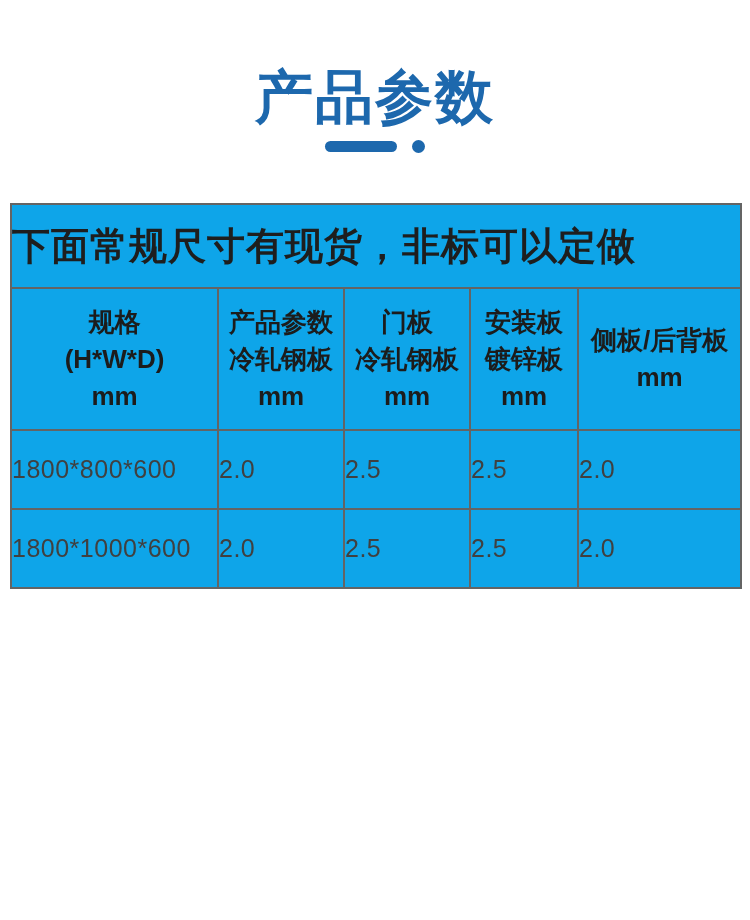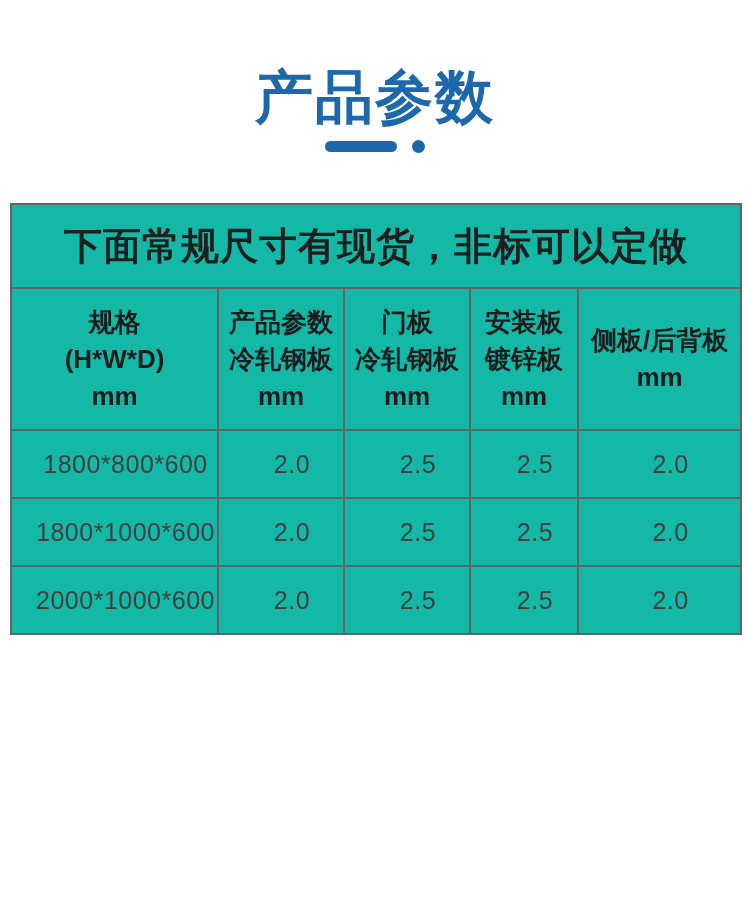--- a/index.html
+++ b/index.html
@@ -44,47 +44,45 @@
   .spec-table {
     position: absolute;
     top: 203px; left: 10px;
     width: 730px;
     border-collapse: collapse;
     table-layout: fixed;
     background: #ffffff;
   }
   .spec-table td, .spec-table th {
     border: 2px solid #646464;
-    text-align: center;
     vertical-align: middle;
-    background: #14b8a6;
+    background: #0ea5e9;
   }
   .banner-row td {
     height: 84px;
     font-size: 38px;
     font-weight: 800;
     color: #1e1e1e;
     letter-spacing: 1px;
   }
   .header-row th {
     height: 142px;
     font-size: 26px;
     font-weight: 800;
     color: #1c1c1c;
     line-height: 37px;
     padding: 4px 2px;
   }
   .header-row th .hline { display: block; }
   .data-row td {
-    height: 68px;
+    height: 79px;
     font-size: 25px;
     font-weight: 400;
     color: #404040;
     letter-spacing: 0.5px;
-    padding-left: 22px;
   }
 </style>
 </head>
 <body>
 
 <div class="page">
 
   <div class="header">
     <h1 class="title">产品参数</h1>
     <div class="underline">
@@ -141,23 +139,16 @@
       <td>2.5</td>
       <td>2.0</td>
     </tr>
     <tr class="data-row">
       <td>1800*1000*600</td>
       <td>2.0</td>
       <td>2.5</td>
       <td>2.5</td>
       <td>2.0</td>
     </tr>
-    <tr class="data-row">
-      <td>2000*1000*600</td>
-      <td>2.0</td>
-      <td>2.5</td>
-      <td>2.5</td>
-      <td>2.0</td>
-    </tr>
   </tbody>
     </table>
 
 </div>
 
 </body></html>

